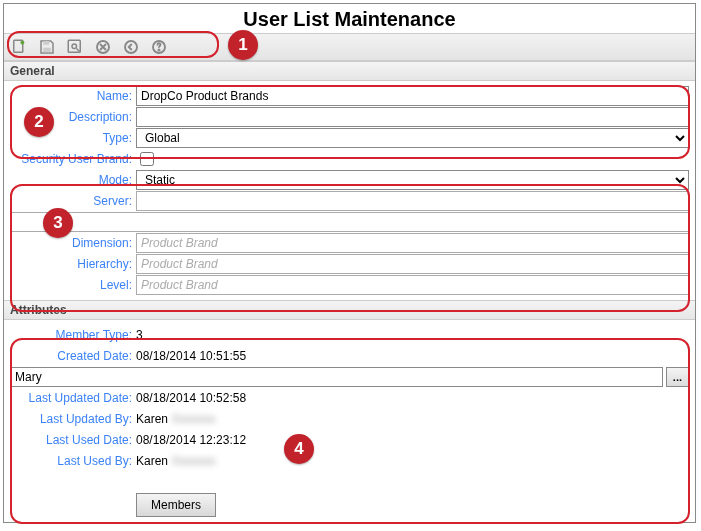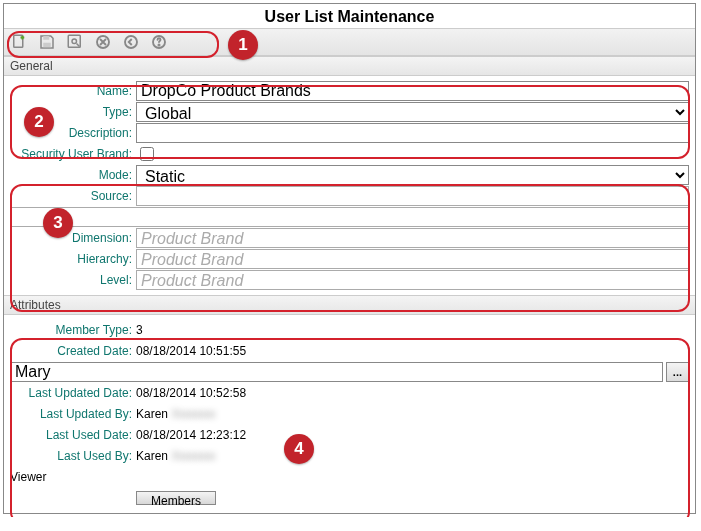--- a/index.html
+++ b/index.html
@@ -14,21 +14,21 @@
   .container {
     border: 1px solid #888;
     margin: 3px;
     width: 693px;
     position: relative;
     background: #fff;
   }
   .title {
     text-align: center;
     font-weight: bold;
-    font-size: 16px;
+    font-size: 20px;
     padding: 4px 0 2px 0;
     background: #fff;
   }
   .toolbar {
     background: linear-gradient(#f2f2f2, #e4e4e4);
     border-top: 1px solid #ccc;
     border-bottom: 1px solid #ccc;
     padding: 2px 4px;
     display: flex;
     gap: 6px;
@@ -43,51 +43,51 @@
     justify-content: center;
     cursor: pointer;
     color: #777;
   }
   .tbtn svg { width: 18px; height: 18px; }
   .section-head {
     background: linear-gradient(#f4f4f4, #e6e6e6);
     border-top: 1px solid #ccc;
     border-bottom: 1px solid #ccc;
     padding: 2px 6px;
-    font-weight: normal;
+    font-weight: bold;
     color: #444;
     font-size: 12px;
   }
   .section-body {
     padding: 4px 6px;
   }
   .row {
     display: flex;
     align-items: center;
     margin: 1px 0;
     min-height: 20px;
   }
   .label {
     width: 126px;
     text-align: right;
     padding-right: 4px;
-    color: #0f766e;
+    color: #3b82f6;
     font-size: 12px;
   }
   .val {
     flex: 1;
     display: flex;
     align-items: center;
   }
   input[type="text"], select.sel {
     width: 100%;
     height: 20px;
     border: 1px solid #888;
     padding: 1px 4px;
-    font-size: 16px;
+    font-size: 12px;
     font-family: Arial, sans-serif;
     background: #fff;
   }
   .sel-dis {
     background: #ececec;
     color: #888;
     appearance: none;
     padding-right: 20px;
     background-image: linear-gradient(45deg, transparent 50%, #666 50%), linear-gradient(135deg, #666 50%, transparent 50%);
     background-position: calc(100% - 12px) 7px, calc(100% - 7px) 7px;
@@ -108,21 +108,21 @@
     height: 20px;
     margin-left: 3px;
     border: 1px solid #888;
     background: linear-gradient(#f4f4f4, #dcdcdc);
     cursor: pointer;
     font-weight: bold;
     font-size: 11px;
     padding: 0;
   }
   .members-btn {
-    height: 14px;
+    height: 24px;
     padding: 2px 14px;
     border: 1px solid #888;
     background: linear-gradient(#f4f4f4, #d8d8d8);
     cursor: pointer;
     font-size: 12px;
   }
   
   .annot {
     position: absolute;
     border: 2px solid #d4212c;
@@ -200,45 +200,45 @@
 
   <div class="section-head">General</div>
   <div class="section-body">
     <div class="row">
       <div class="label">Name:</div>
       <div class="val">
           <input type="text" value="DropCo Product Brands" style="">
         </div>
     </div>
     <div class="row">
+      <div class="label">Description:</div>
+      <div class="val">
+          <input type="text" value="" style="">
+        </div>
+    </div>
+    <div class="row">
       <div class="label">Type:</div>
       <div class="val">
           <select class="sel"><option>Global</option></select>
         </div>
     </div>
     <div class="row">
-      <div class="label">Description:</div>
-      <div class="val">
-          <input type="text" value="" style="">
-        </div>
-    </div>
-    <div class="row">
       <div class="label">Security User Brand:</div>
       <div class="val">
           <input type="checkbox" style="">
         </div>
     </div>
     <div class="row">
       <div class="label">Mode:</div>
       <div class="val">
           <select class="sel"><option>Static</option></select>
         </div>
     </div>
     <div class="row">
-      <div class="label">Source:</div>
+      <div class="label">Server:</div>
       <div class="val">
           <select class="sel sel-dis" disabled=""><option></option></select>
         </div>
     </div>
     <div class="row">
       <div class="val">
           <select class="sel sel-dis" disabled=""><option></option></select>
         </div>
     </div>
     <div class="row">
@@ -291,21 +291,20 @@
       <div class="label">Last Used Date:</div>
       <div class="val static-text">08/18/2014 12:23:12</div>
     </div>
     <div class="row">
       <div class="label">Last Used By:</div>
       <div class="val static-text">
         <span>Karen</span>&nbsp;<span class="blur">Xxxxxxx</span>
       </div>
     </div>
     <div class="row">
-      <div class="val static-text">Viewer</div>
     </div>
     <div class="row">
       <div class="label"></div>
       <div class="val">
           <button class="members-btn">Members</button>
         </div>
     </div>
   </div>
 
   <div class="annot" style="left:3px; top:27px; width:212px; height:27px;"></div>

